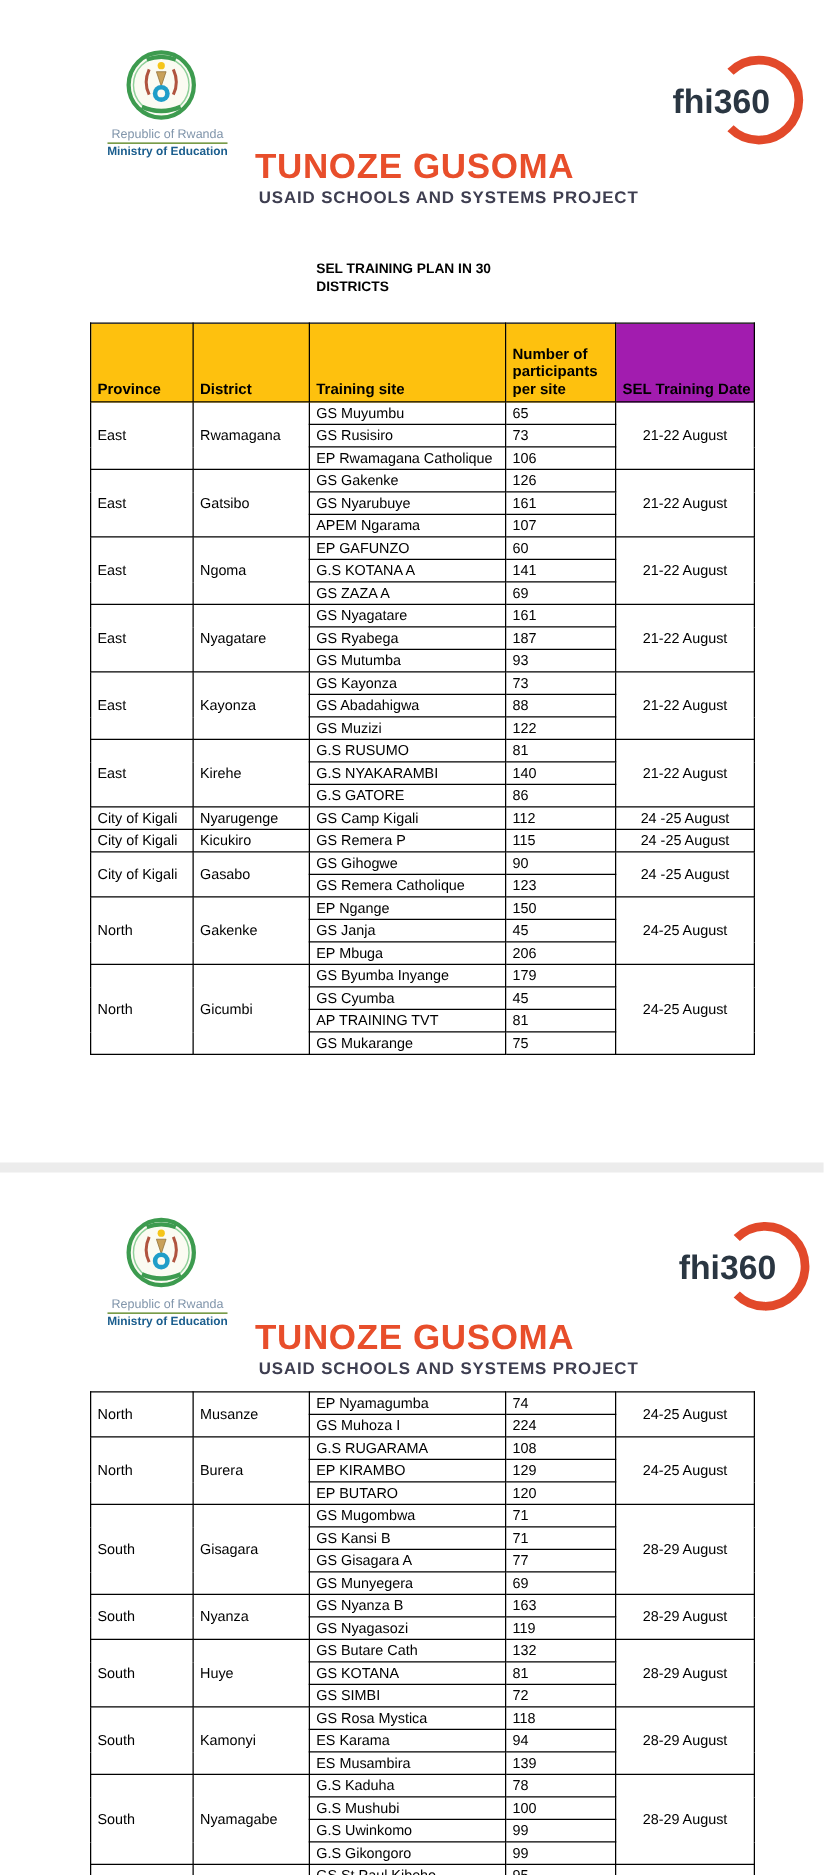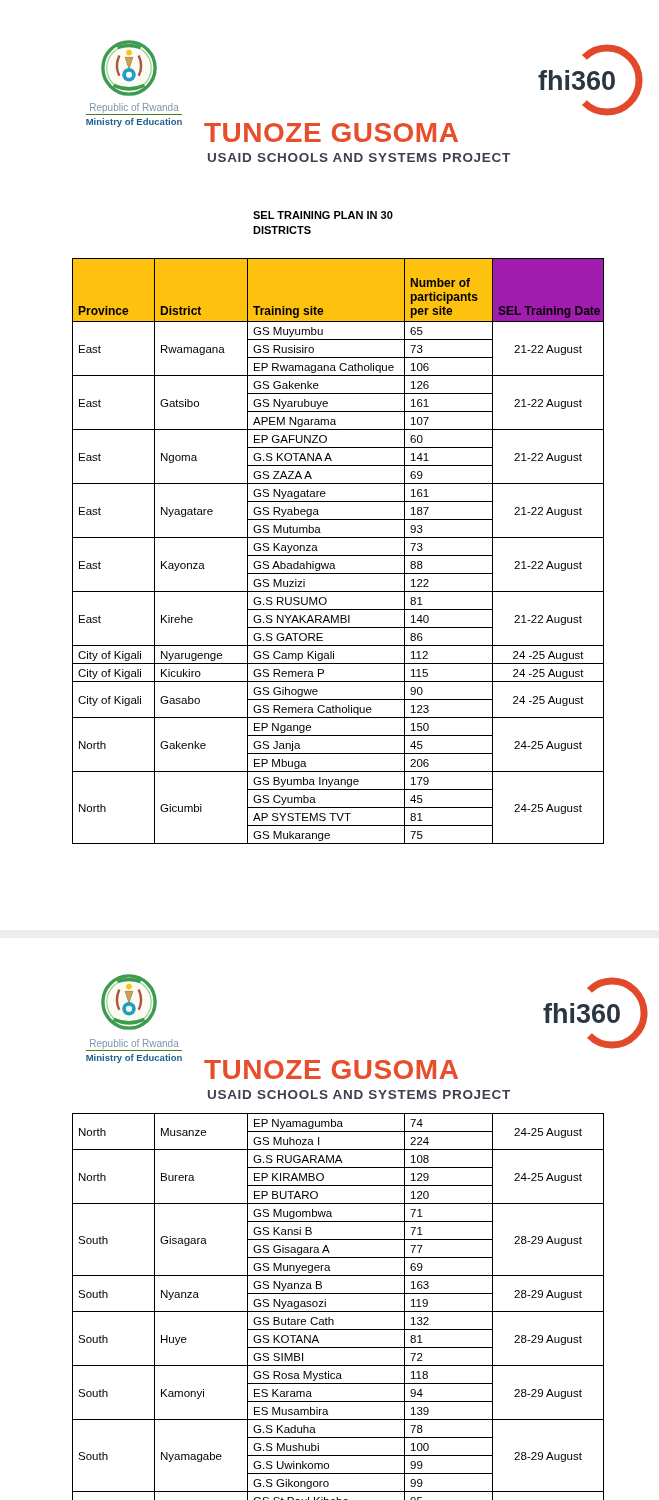--- a/index.html
+++ b/index.html
@@ -221,21 +221,21 @@
             <td rowspan="4">Gicumbi</td>
             <td>GS Byumba Inyange</td>
             <td>179</td>
             <td rowspan="4" class="date-cell">24-25 August</td>
           </tr>
           <tr>
             <td>GS Cyumba</td>
             <td>45</td>
           </tr>
           <tr>
-            <td>AP SYSTEMS TVT</td>
+            <td>AP TRAINING TVT</td>
             <td>81</td>
           </tr>
           <tr>
             <td>GS Mukarange</td>
             <td>75</td>
           </tr>
         </tbody>
       </table>
     </div>
 </div>

